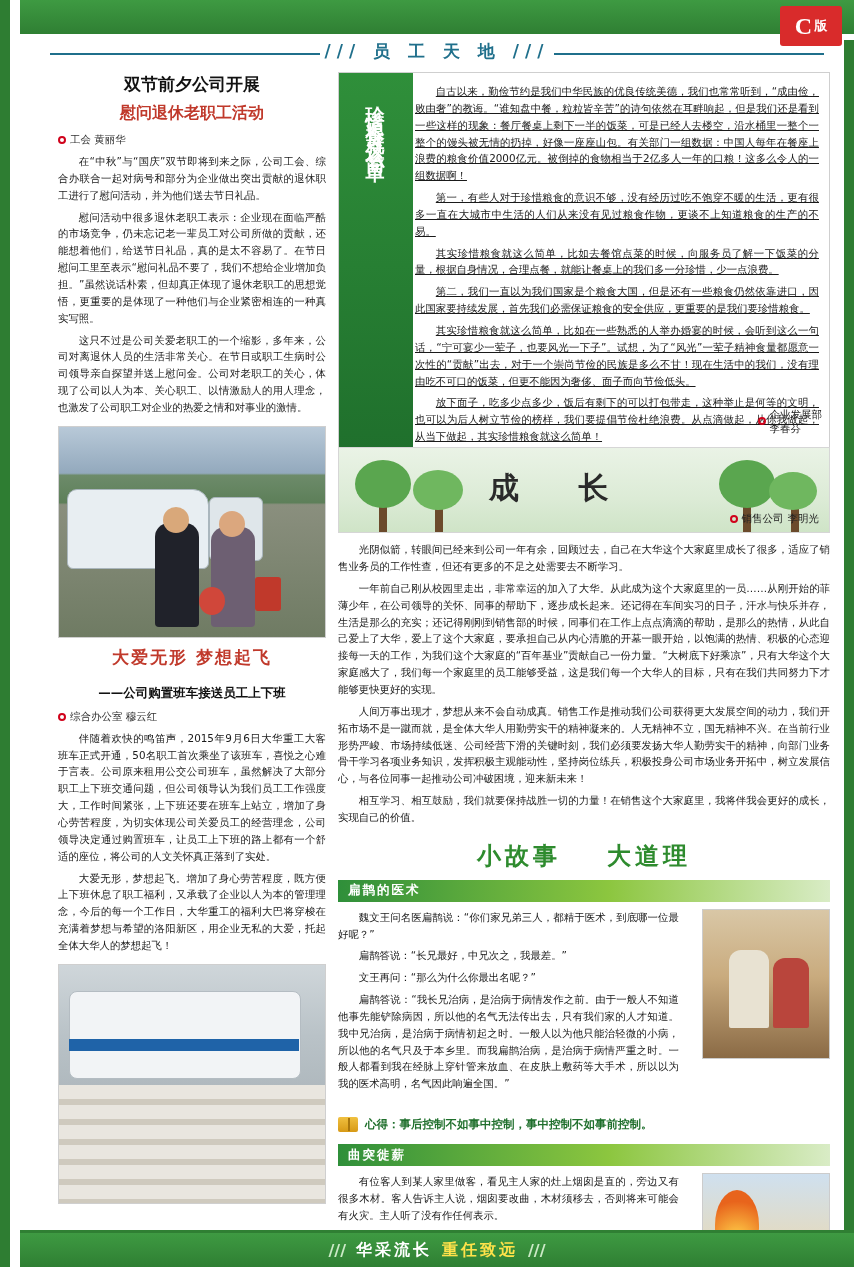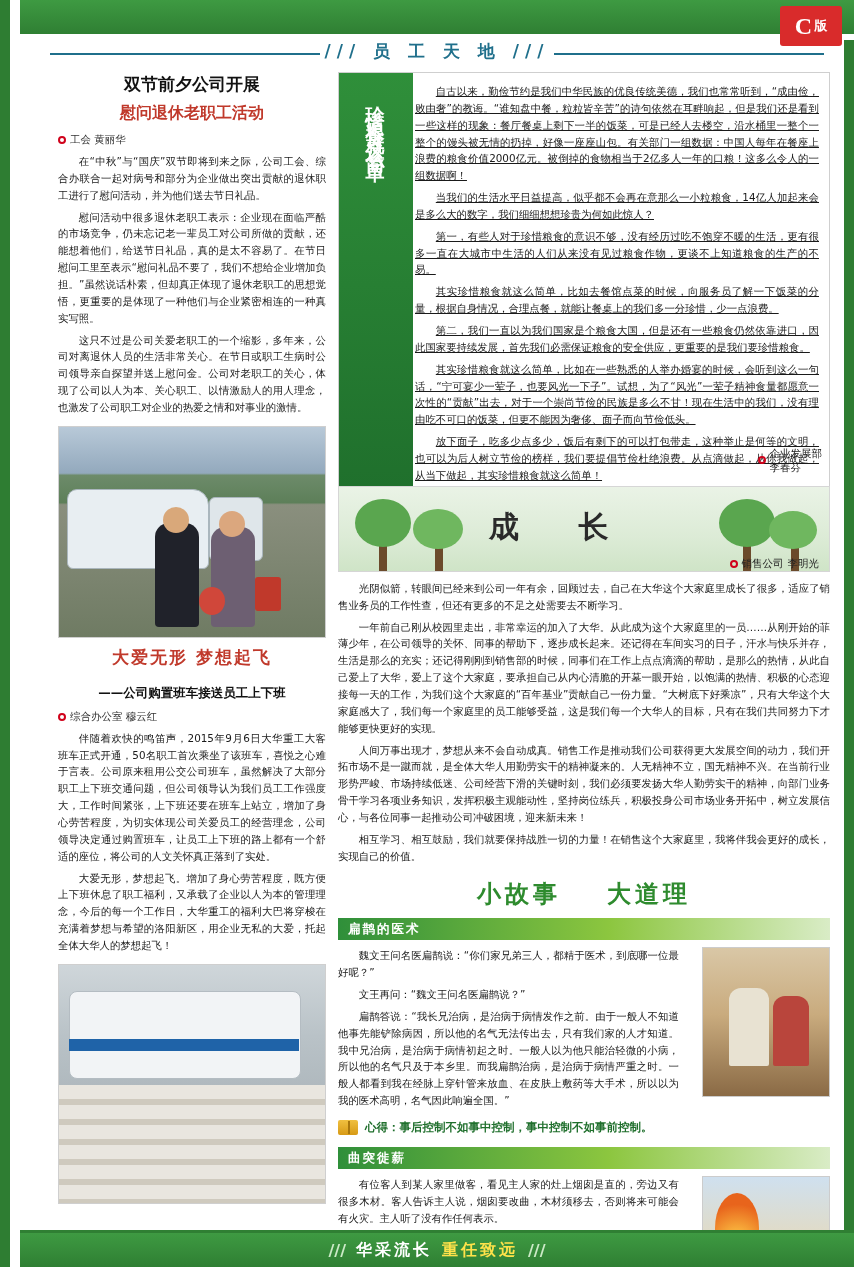--- a/index.html
+++ b/index.html
@@ -137,21 +137,21 @@
     border:1px solid #d6d6d6;box-sizing:border-box;
     background:linear-gradient(180deg,#eaf3e6 0%,#dcebd6 60%,#cfe4c7 100%);
     overflow:hidden;
   }
   .growth .trunk{position:absolute;bottom:0;width:8px;background:#6b4a2b;}
   .growth .crown{position:absolute;border-radius:50%;background:#5aa64f;}
   .growth .gtitle{
     position:absolute;left:150px;top:20px;font-size:30px;font-weight:bold;color:#2a2a2a;
     letter-spacing:26px;font-family:"Liberation Serif",serif;
   }
-  .growth .gsign{position:absolute;right:10px;bottom:0;font-size:10.5px;color:#222;display:flex;align-items:center;gap:4px;}
+  .growth .gsign{position:absolute;right:10px;bottom:6px;font-size:10.5px;color:#222;display:flex;align-items:center;gap:4px;}
 
   .sec-title{
     margin-top:14px;text-align:center;font-size:24px;font-weight:bold;color:#2e8b2e;
     letter-spacing:4px;font-family:"Liberation Serif",serif;position:relative;
   }
   .sec-title .gap{display:inline-block;width:26px;}
 
   .story{margin-top:8px;}
   .story-head{
     height:22px;background:linear-gradient(90deg,#2f8f3a 0%,#8cc63f 55%,#d9ecc6 100%);
@@ -161,21 +161,21 @@
   .story-body{display:flex;gap:23px;margin-top:7px;}
   .story-text{flex:1;}
   .story-img{width:128px;border:1px solid #ccc;box-sizing:border-box;}
   .img-doctor{height:150px;background:linear-gradient(180deg,#d9c7a6 0%,#c9ab7e 45%,#8a6a45 100%);position:relative;overflow:hidden;}
   .img-doctor .fig{position:absolute;left:26px;top:40px;width:40px;height:78px;background:#e8e2d2;border-radius:12px 12px 2px 2px;}
   .img-doctor .fig2{position:absolute;left:70px;top:48px;width:36px;height:70px;background:#b9453c;border-radius:12px 12px 2px 2px;}
   .img-fire{height:150px;background:linear-gradient(180deg,#cfe0ef 0%,#e8d9b6 55%,#b98f53 100%);position:relative;overflow:hidden;}
   .img-fire .flame{position:absolute;left:12px;top:16px;width:44px;height:70px;background:radial-gradient(circle at 50% 70%,#ffd24a,#e8641c 70%);border-radius:50% 50% 45% 45%;}
 
   .tip{
-    display:flex;align-items:center;gap:7px;margin-top:6px;
+    display:flex;align-items:center;gap:7px;margin-top:20px;
     font-size:11.5px;font-weight:bold;color:#1f6f2c;
   }
   .tip .book{
     width:20px;height:15px;background:linear-gradient(180deg,#f0c040,#d79a16);
     border-radius:2px;position:relative;flex:0 0 auto;
   }
   .tip .book:after{content:"";position:absolute;left:50%;top:1px;width:1.5px;height:13px;background:#a8760c;}
 
   
   .footer{
@@ -261,21 +261,20 @@
 
     <div class="col-right">
 
       <div class="block1">
         <div class="vbanner">
           <div class="vtext">珍惜粮食就这么简单</div>
         </div>
         <div class="b1body">
           <div class="body-cn">
             <p>自古以来，勤俭节约是我们中华民族的优良传统美德，我们也常常听到，“成由俭，败由奢”的教诲。“谁知盘中餐，粒粒皆辛苦”的诗句依然在耳畔响起，但是我们还是看到一些这样的现象：餐厅餐桌上剩下一半的饭菜，可是已经人去楼空，沿水桶里一整个一整个的馒头被无情的扔掉，好像一座座山包。有关部门一组数据：中国人每年在餐座上浪费的粮食价值2000亿元。被倒掉的食物相当于2亿多人一年的口粮！这多么令人的一组数据啊！</p>
-            <p>当我们的生活水平日益提高，似乎都不会再在意那么一小粒粮食，14亿人加起来会是多么大的数字，我们细细想想珍贵为何如此惊人？</p>
             <p>第一，有些人对于珍惜粮食的意识不够，没有经历过吃不饱穿不暖的生活，更有很多一直在大城市中生活的人们从来没有见过粮食作物，更谈不上知道粮食的生产的不易。</p>
             <p>其实珍惜粮食就这么简单，比如去餐馆点菜的时候，向服务员了解一下饭菜的分量，根据自身情况，合理点餐，就能让餐桌上的我们多一分珍惜，少一点浪费。</p>
             <p>第二，我们一直以为我们国家是个粮食大国，但是还有一些粮食仍然依靠进口，因此国家要持续发展，首先我们必需保证粮食的安全供应，更重要的是我们要珍惜粮食。</p>
             <p>其实珍惜粮食就这么简单，比如在一些熟悉的人举办婚宴的时候，会听到这么一句话，“宁可宴少一荤子，也要风光一下子”。试想，为了“风光”一荤子精神食量都愿意一次性的“贡献”出去，对于一个崇尚节俭的民族是多么不甘！现在生活中的我们，没有理由吃不可口的饭菜，但更不能因为奢侈、面子而向节俭低头。</p>
             <p>放下面子，吃多少点多少，饭后有剩下的可以打包带走，这种举止是何等的文明，也可以为后人树立节俭的榜样，我们要提倡节俭杜绝浪费。从点滴做起，从你我做起，从当下做起，其实珍惜粮食就这么简单！</p>
           </div>
         </div>
       </div>
 
       <div class="sign" style="margin-top:-52px;padding-right:8px;position:relative;z-index:2;">
@@ -314,21 +313,22 @@
         <span>小故事</span>
         <span class="gap"></span>
         <span>大道理</span>
       </div>
 
       <div class="story">
         <div class="story-head">扁鹊的医术</div>
         <div class="story-body">
           <div class="story-text body-cn">
             <p>魏文王问名医扁鹊说：“你们家兄弟三人，都精于医术，到底哪一位最好呢？”</p>
-            <p>文王再问：“魏文王问名医扁鹊说？”</p>
+            <p>扁鹊答说：“长兄最好，中兄次之，我最差。”</p>
+            <p>文王再问：“那么为什么你最出名呢？”</p>
             <p>扁鹊答说：“我长兄治病，是治病于病情发作之前。由于一般人不知道他事先能铲除病因，所以他的名气无法传出去，只有我们家的人才知道。我中兄治病，是治病于病情初起之时。一般人以为他只能治轻微的小病，所以他的名气只及于本乡里。而我扁鹊治病，是治病于病情严重之时。一般人都看到我在经脉上穿针管来放血、在皮肤上敷药等大手术，所以以为我的医术高明，名气因此响遍全国。”</p>
           </div>
           <div class="story-img img-doctor">
             <div class="fig"></div>
             <div class="fig2"></div>
           </div>
         </div>
         <div class="tip">
           <span class="book"></span>
           <span>心得：事后控制不如事中控制，事中控制不如事前控制。</span>

